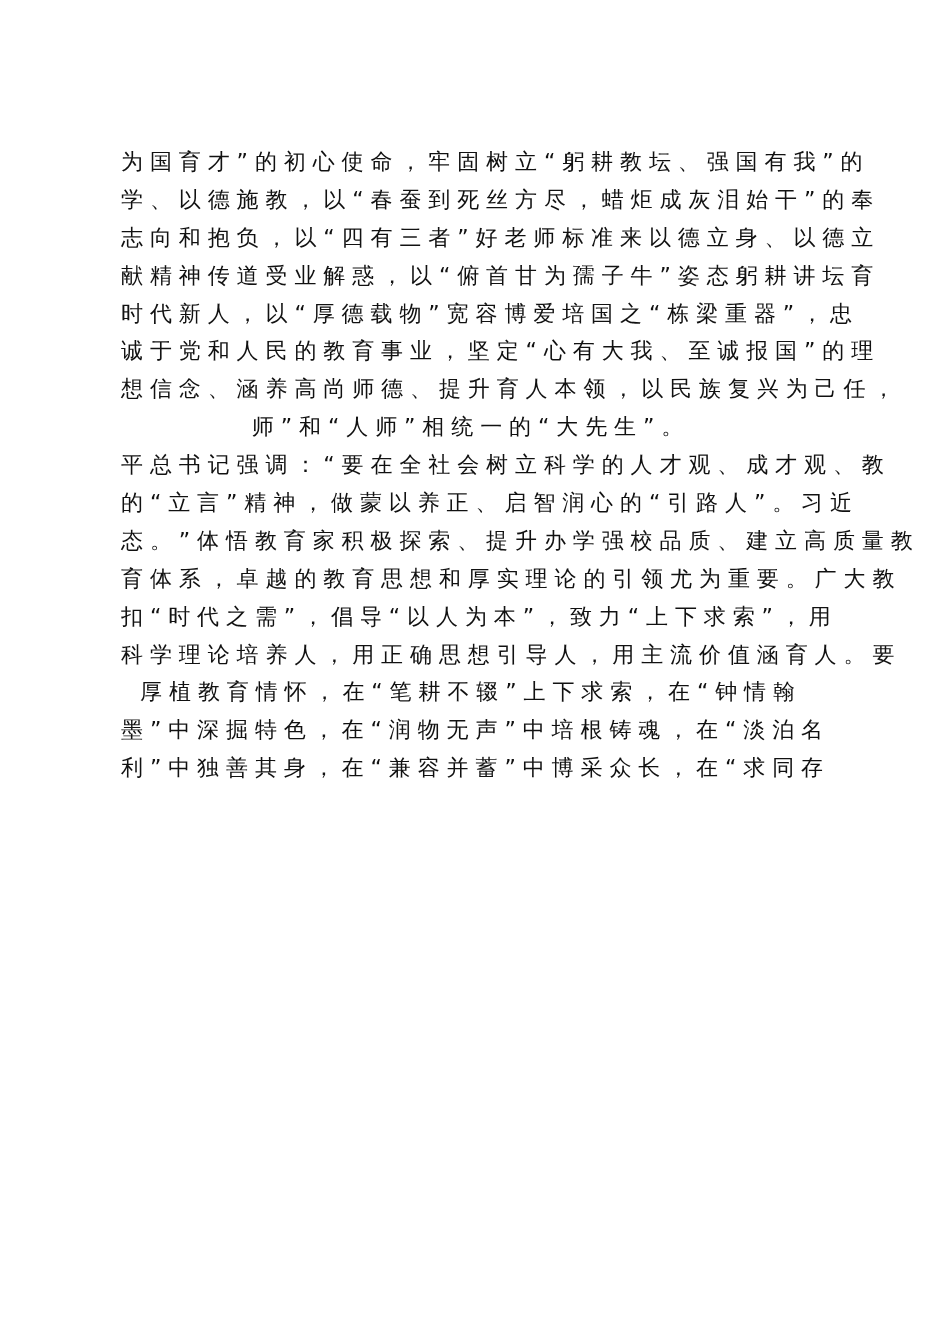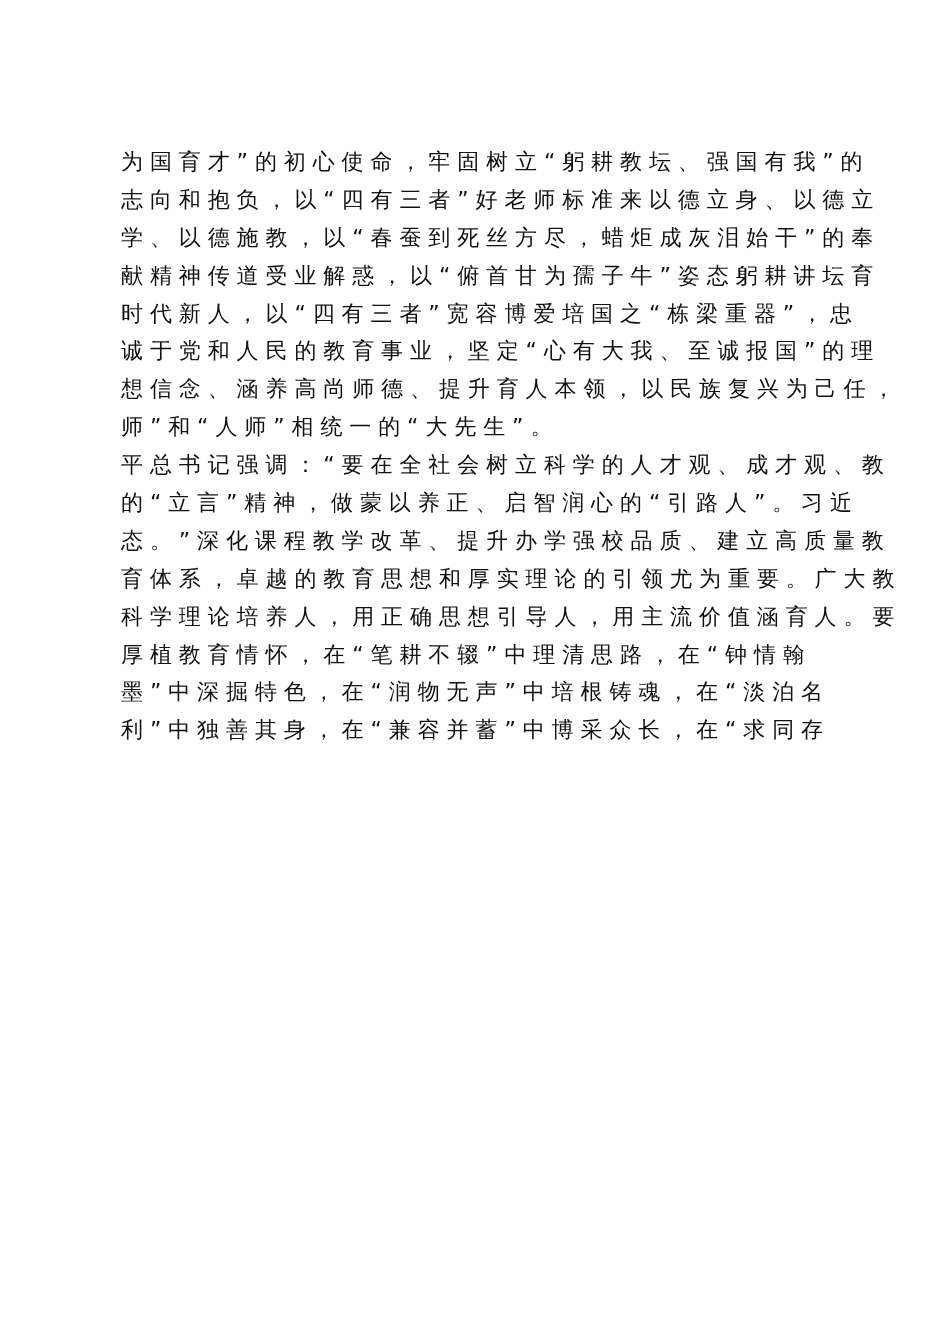--- a/index.html
+++ b/index.html
@@ -13,20 +13,21 @@
       position: relative;
       overflow: hidden;
     }
     .page {
       position: absolute;
       left: 0;
       top: 0;
       width: 950px;
       height: 1064px;
       background: #ffffff;
+      text-align: center;
     }
     .body-text {
       position: absolute;
       left: 121px;
       top: 143px;
       width: 700px;
       color: #111111;
       font-family: "DejaVu Sans", sans-serif;
       font-size: 22px;
       line-height: 37.9px;
@@ -42,33 +43,34 @@
     }
   </style>
 </head>
 <body>
 
 <div class="page">
   <div class="body-text">
 
     <div>
       <span class="line">为国育才”的初心使命，牢固树立“躬耕教坛、强国有我”的</span>
+      <span class="line">学、以德施教，以“春蚕到死丝方尽，蜡炬成灰泪始干”的奉</span>
       <span class="line">志向和抱负，以“四有三者”好老师标准来以德立身、以德立</span>
-      <span class="line">学、以德施教，以“春蚕到死丝方尽，蜡炬成灰泪始干”的奉</span>
       <span class="line">献精神传道受业解惑，以“俯首甘为孺子牛”姿态躬耕讲坛育</span>
-      <span class="line">时代新人，以“四有三者”宽容博爱培国之“栋梁重器”，忠</span>
+      <span class="line">时代新人，以“厚德载物”宽容博爱培国之“栋梁重器”，忠</span>
       <span class="line">诚于党和人民的教育事业，坚定“心有大我、至诚报国”的理</span>
       <span class="line">想信念、涵养高尚师德、提升育人本领，以民族复兴为己任，</span>
       <span class="line">师”和“人师”相统一的“大先生”。</span>
     </div>
 
     <div>
       <span class="line">平总书记强调：“要在全社会树立科学的人才观、成才观、教</span>
       <span class="line">的“立言”精神，做蒙以养正、启智润心的“引路人”。习近</span>
-      <span class="line">态。”深化课程教学改革、提升办学强校品质、建立高质量教</span>
+      <span class="line">态。”体悟教育家积极探索、提升办学强校品质、建立高质量教</span>
       <span class="line">育体系，卓越的教育思想和厚实理论的引领尤为重要。广大教</span>
+      <span class="line">扣“时代之需”，倡导“以人为本”，致力“上下求索”，用</span>
       <span class="line">科学理论培养人，用正确思想引导人，用主流价值涵育人。要</span>
-      <span class="line">厚植教育情怀，在“笔耕不辍”中理清思路，在“钟情翰</span>
+      <span class="line">厚植教育情怀，在“笔耕不辍”上下求索，在“钟情翰</span>
       <span class="line">墨”中深掘特色，在“润物无声”中培根铸魂，在“淡泊名</span>
       <span class="line">利”中独善其身，在“兼容并蓄”中博采众长，在“求同存</span>
     </div>
   </div>
 </div>
 
 </body></html>

